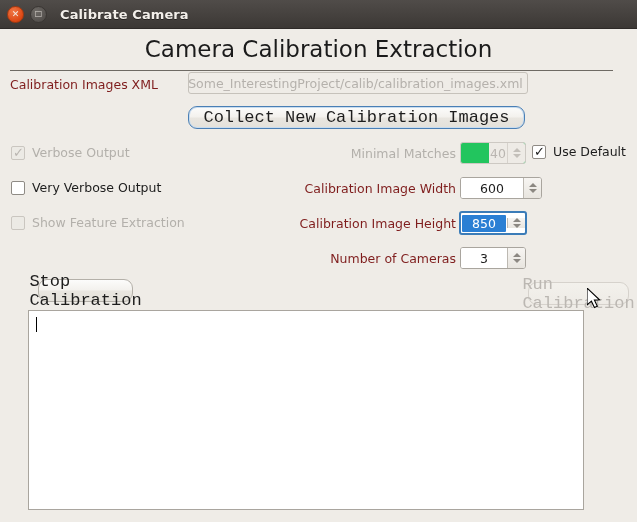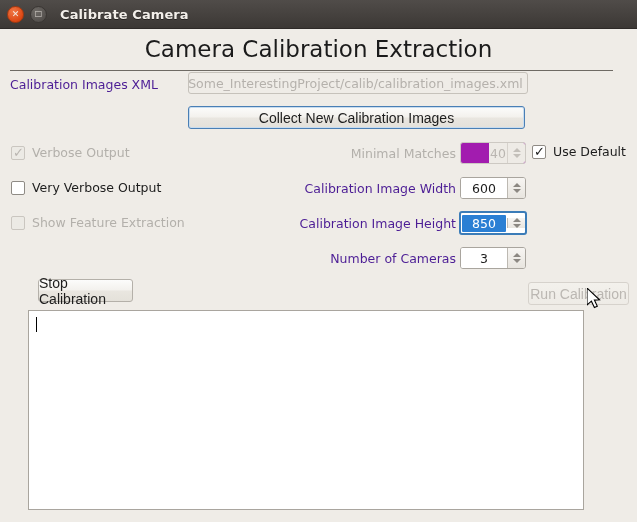--- a/index.html
+++ b/index.html
@@ -69,21 +69,21 @@
   .title-rule {
     position: absolute; left: 10px; top: 41px;
     width: 603px; height: 1px;
     background: #6e6a64;
   }
 
   
   .lbl {
     position: absolute;
     font-size: 12.5px;
-    color: #4c1d95;
+    color: #7f1d1d;
     white-space: nowrap;
   }
   .lbl.right { text-align: right; }
   .lbl.dim { color: #b3b0ab; text-align: right; }
 
   
   .lineedit {
     position: absolute;
     background: #efece7;
     border: 1px solid #c6c2bb;
@@ -97,26 +97,26 @@
   .lineedit .clip {
     white-space: nowrap;
     margin-left: -17px; 
   }
 
   
   .btn {
     position: absolute;
     background: linear-gradient(to bottom, #fcfcfb 0%, #f3f1ed 48%, #e9e6e0 52%, #e4e1da 100%);
     border: 1px solid #b4b0a9;
-    border-radius: 3px;
-    font-size: 14px;
+    border-radius: 9px;
+    font-size: 17px;
     color: #1d1d1d;
     display: flex; align-items: center; justify-content: center;
     cursor: default;
-    font-family: Liberation Sans, sans-serif;
+    font-family: Liberation Mono, monospace;
   }
   .btn.focused {
     border: 1px solid #4a7fb5;
     box-shadow: inset 0 0 0 1px #c8dcef;
   }
   .btn.disabled {
     color: #bbb7b2;
     border-color: #d6d2cc;
     background: linear-gradient(to bottom, #f3f1ec 0%, #eeebe6 100%);
   }
@@ -155,21 +155,21 @@
     border: 1px solid #a9a59e;
     border-radius: 3px;
     background: #ffffff;
     overflow: hidden;
   }
   .spin.focused {
     border: 2px solid #3b7cb8;
     border-radius: 3px;
   }
   .spin.disabled {
-    background: #a21caf;
+    background: #22c55e;
     border-color: #cdc9c3;
     padding-left: 28px;
   }
   .spin .val {
     flex: 1;
     display: flex; align-items: center; justify-content: center;
     font-size: 12.5px;
     color: #1d1d1d;
     background: #ffffff;
   }
@@ -276,21 +276,21 @@
   </div>
 
   <div class="checkrow" style="left:532px; top:115px;">
     <span class="checkbox">
       <span class="tick">✓</span>
     </span>
     <span class="ctext">Use Default</span>
   </div>
 
   <div class="lbl right" style="left:220px; top:152px; width:236px;">Calibration Image Width</div>
-  <div class="spin" style="left:460px; top:148px; width:66px;">
+  <div class="spin" style="left:460px; top:148px; width:82px;">
     <span class="val">600</span>
     <span class="buttons">
       <span class="arrow-up"></span>
       <span class="arrow-down"></span>
     </span>
   </div>
 
   <div class="lbl right" style="left:220px; top:187px; width:236px;">Calibration Image Height</div>
   <div class="spin focused" style="left:459px; top:182px; width:68px; height:24px;align-items:center;">
     <span class="val">

